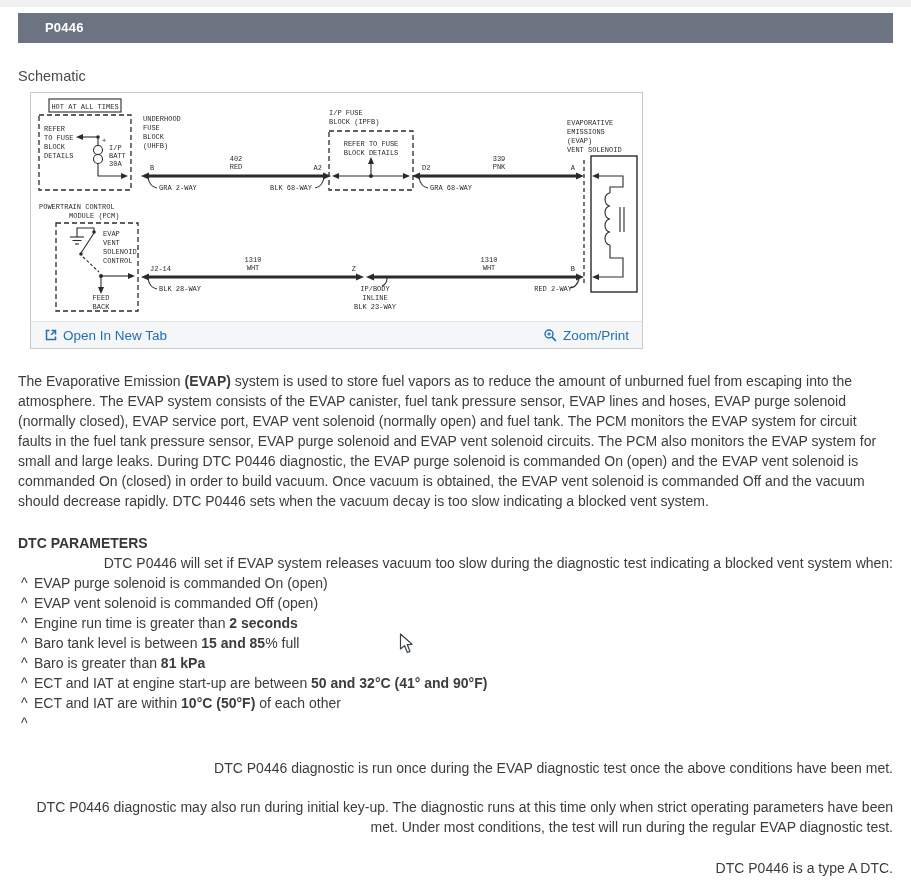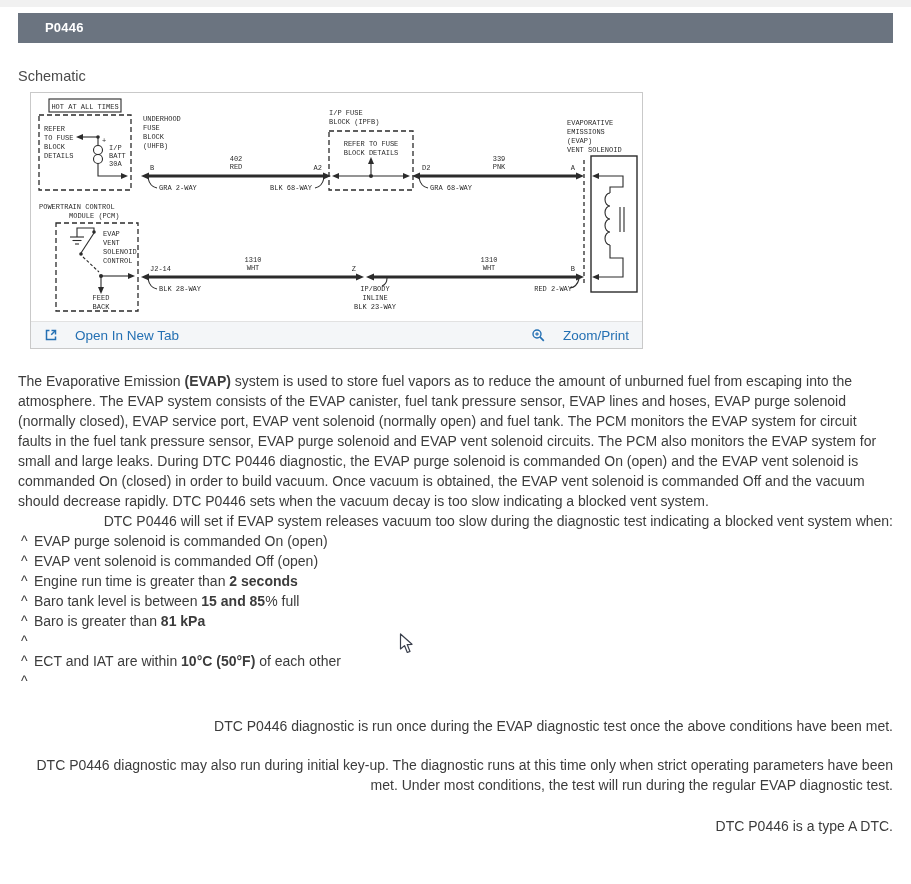--- a/index.html
+++ b/index.html
@@ -25,21 +25,21 @@
   .ln { stroke:#2b2b2b; stroke-width:1.1; fill:none; }
   .thick { stroke:#2b2b2b; stroke-width:3.2; fill:none; }
   .dash { stroke:#2b2b2b; stroke-width:1.3; fill:none; stroke-dasharray:5 3; }
   .tri { fill:#2b2b2b; stroke:none; }
   .dot { fill:#2b2b2b; stroke:none; }
   .card-footer {
     height:27px; background:#f4f6f8; border-top:1px solid #e2e2e2;
     display:flex; align-items:center; justify-content:space-between; padding:0 13px;
   }
   .link {
-    display:flex; align-items:center; gap:17px; color:#2470b3;
+    display:flex; align-items:center; gap:5px; color:#2470b3;
     font-size:13.5px; cursor:pointer; text-decoration:none;
   }
   .link svg { display:block; }
   .content { margin:22px 18px 0 18px; font-size:14px; line-height:20px; color:#3c3c3c; }
   .para { margin:0; }
   .indented { padding-left:3px;text-align:right; }
   .heading { font-weight:bold; margin-top:22px; color:#383838; }
   .bullets { margin-top:0; }
   .bullet { display:flex; line-height:20px; }
   .bullet .caret { width:13px; margin-left:3px; flex:0 0 auto; }
@@ -198,20 +198,21 @@
         <line x1="6" y1="4.2" x2="6" y2="7.8" stroke="#2470b3" stroke-width="1.2"></line>
       </svg>
       <span>Zoom/Print</span>
     </a>
   </div>
 </div>
 
 <div class="content">
   <p class="para"><span>The Evaporative Emission </span><strong>(EVAP)</strong><span> system is used to store fuel vapors as to reduce the amount of unburned fuel from escaping into the atmosphere. The EVAP system consists of the EVAP canister, fuel tank pressure sensor, EVAP lines and hoses, EVAP purge solenoid (normally closed), EVAP service port, EVAP vent solenoid (normally open) and fuel tank. The PCM monitors the EVAP system for circuit faults in the fuel tank pressure sensor, EVAP purge solenoid and EVAP vent solenoid circuits. The PCM also monitors the EVAP system for small and large leaks. During DTC P0446 diagnostic, the EVAP purge solenoid is commanded On (open) and the EVAP vent solenoid is commanded On (closed) in order to build vacuum. Once vacuum is obtained, the EVAP vent solenoid is commanded Off and the vacuum should decrease rapidly. DTC P0446 sets when the vacuum decay is too slow indicating a blocked vent system.</span></p>
 
+  <p class="para heading">DTC PARAMETERS</p>
   <p class="para indented">DTC P0446 will set if EVAP system releases vacuum too slow during the diagnostic test indicating a blocked vent system when:</p>
 
   <div class="bullets">
       <div class="bullet">
         <span class="caret">^</span>
         <span><span>EVAP purge solenoid is commanded On (open)</span></span>
       </div>
       <div class="bullet">
         <span class="caret">^</span>
         <span><span>EVAP vent solenoid is commanded Off (open)</span></span>
@@ -223,20 +224,21 @@
       <div class="bullet">
         <span class="caret">^</span>
         <span><span>Baro tank level is between </span><strong>15 and 85</strong><span>% full</span></span>
       </div>
       <div class="bullet">
         <span class="caret">^</span>
         <span><span>Baro is greater than </span><strong>81 kPa</strong></span>
       </div>
       <div class="bullet">
         <span class="caret">^</span>
+        <span><span>ECT and IAT at engine start-up are between </span><strong>50 and 32°C (41° and 90°F)</strong></span>
       </div>
       <div class="bullet">
         <span class="caret">^</span>
         <span><span>ECT and IAT are within </span><strong>10°C (50°F)</strong><span> of each other</span></span>
       </div>
       <div class="bullet">
         <span class="caret">^</span>
       </div>
     </div>
 

